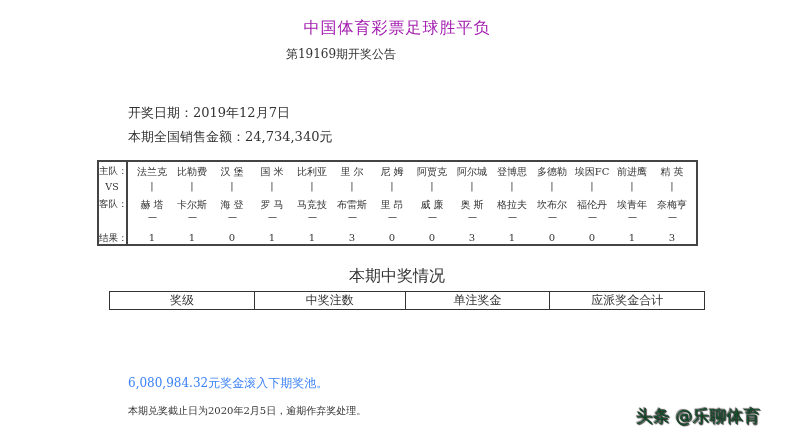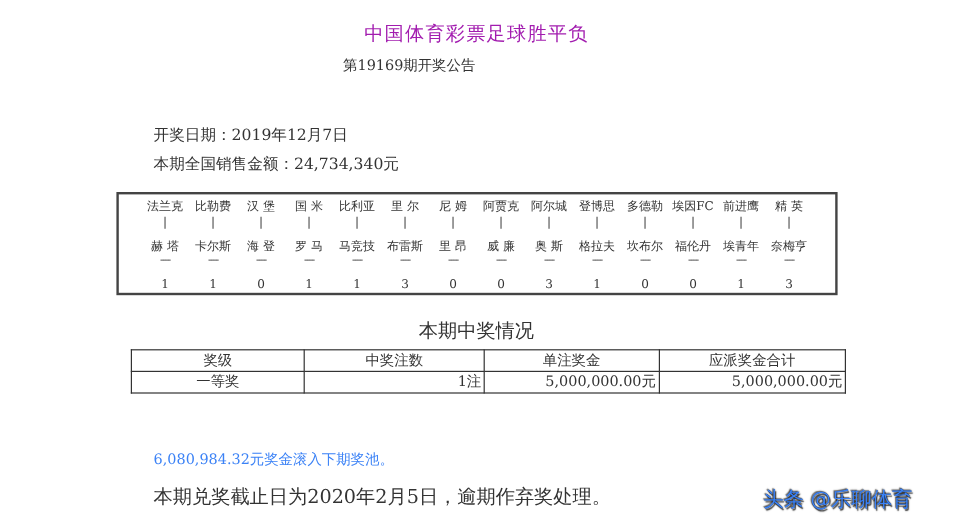--- a/index.html
+++ b/index.html
@@ -125,44 +125,50 @@
       position: absolute;
       left: 128px;
       top: 375px;
       font-size: 12px;
       color: #3b82f6;
     }
     .deadline {
       position: absolute;
       left: 128px;
       top: 404px;
-      font-size: 16px;
+      font-size: 10px;
       color: #333;
     }
     .watermark {
       position: absolute;
       left: 636px;
       top: 405px;
       font-family: "DejaVu Sans", "Liberation Sans", sans-serif;
       font-size: 17px;
-      color: #3b82f6;
+      color: #14532d;
       text-shadow: 0 0 1px #000, 1px 1px 1px #333, -1px -1px 1px #666;
       white-space: nowrap;
     }
   </style>
 </head>
 <body>
 
 <div class="title">中国体育彩票足球胜平负</div>
 <div class="subtitle">第19169期开奖公告</div>
 
 <div class="info-line info-date">开奖日期：2019年12月7日</div>
 <div class="info-line info-sales">本期全国销售金额：24,734,340元</div>
 
 <div class="match-table">
+  <div class="match-labels">
+    <div class="lbl-home">主队：</div>
+    <div class="lbl-vs">VS</div>
+    <div class="lbl-away">客队：</div>
+    <div class="lbl-result">结果：</div>
+  </div>
   <div class="match-cols">
     <div class="match-col">
       <div class="home">法兰克</div>
       <div class="bar">|</div>
       <div class="away">赫 塔</div>
       <div class="dash">----</div>
       <div class="res">1</div>
     </div>
     <div class="match-col">
       <div class="home">比勒费</div>
@@ -263,25 +269,19 @@
 <table class="prize">
   <thead>
     <tr>
       <th class="col1">奖级</th>
       <th class="col2">中奖注数</th>
       <th class="col3">单注奖金</th>
       <th class="col4">应派奖金合计</th>
     </tr>
   </thead>
   <tbody>
-    <tr>
-      <td class="c">一等奖</td>
-      <td class="r">1注</td>
-      <td class="r">5,000,000.00元</td>
-      <td class="r">5,000,000.00元</td>
-    </tr>
   </tbody>
 </table>
 
 <div class="rollover">6,080,984.32元奖金滚入下期奖池。</div>
 <div class="deadline">本期兑奖截止日为2020年2月5日，逾期作弃奖处理。</div>
 
 <div class="watermark">头条 @乐聊体育</div>
 
 </body></html>

